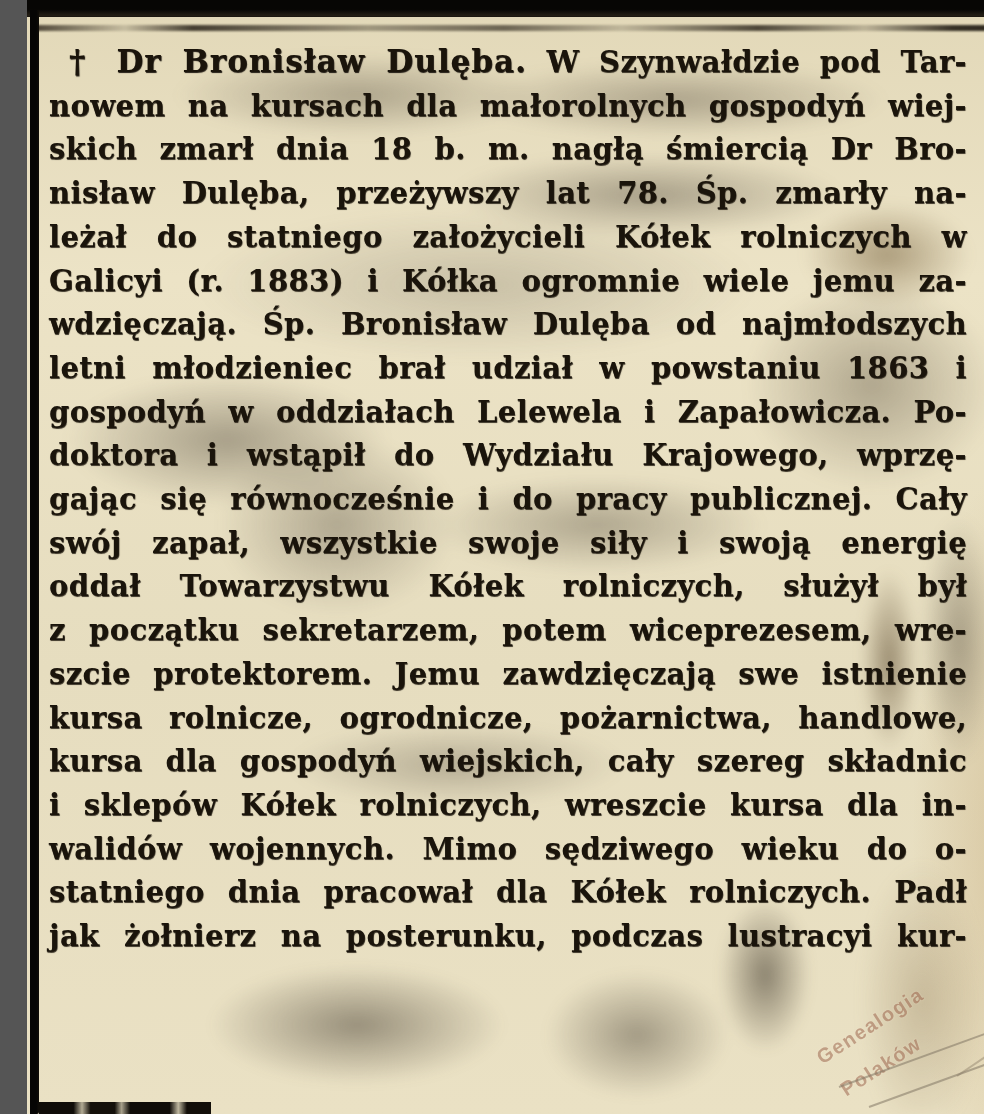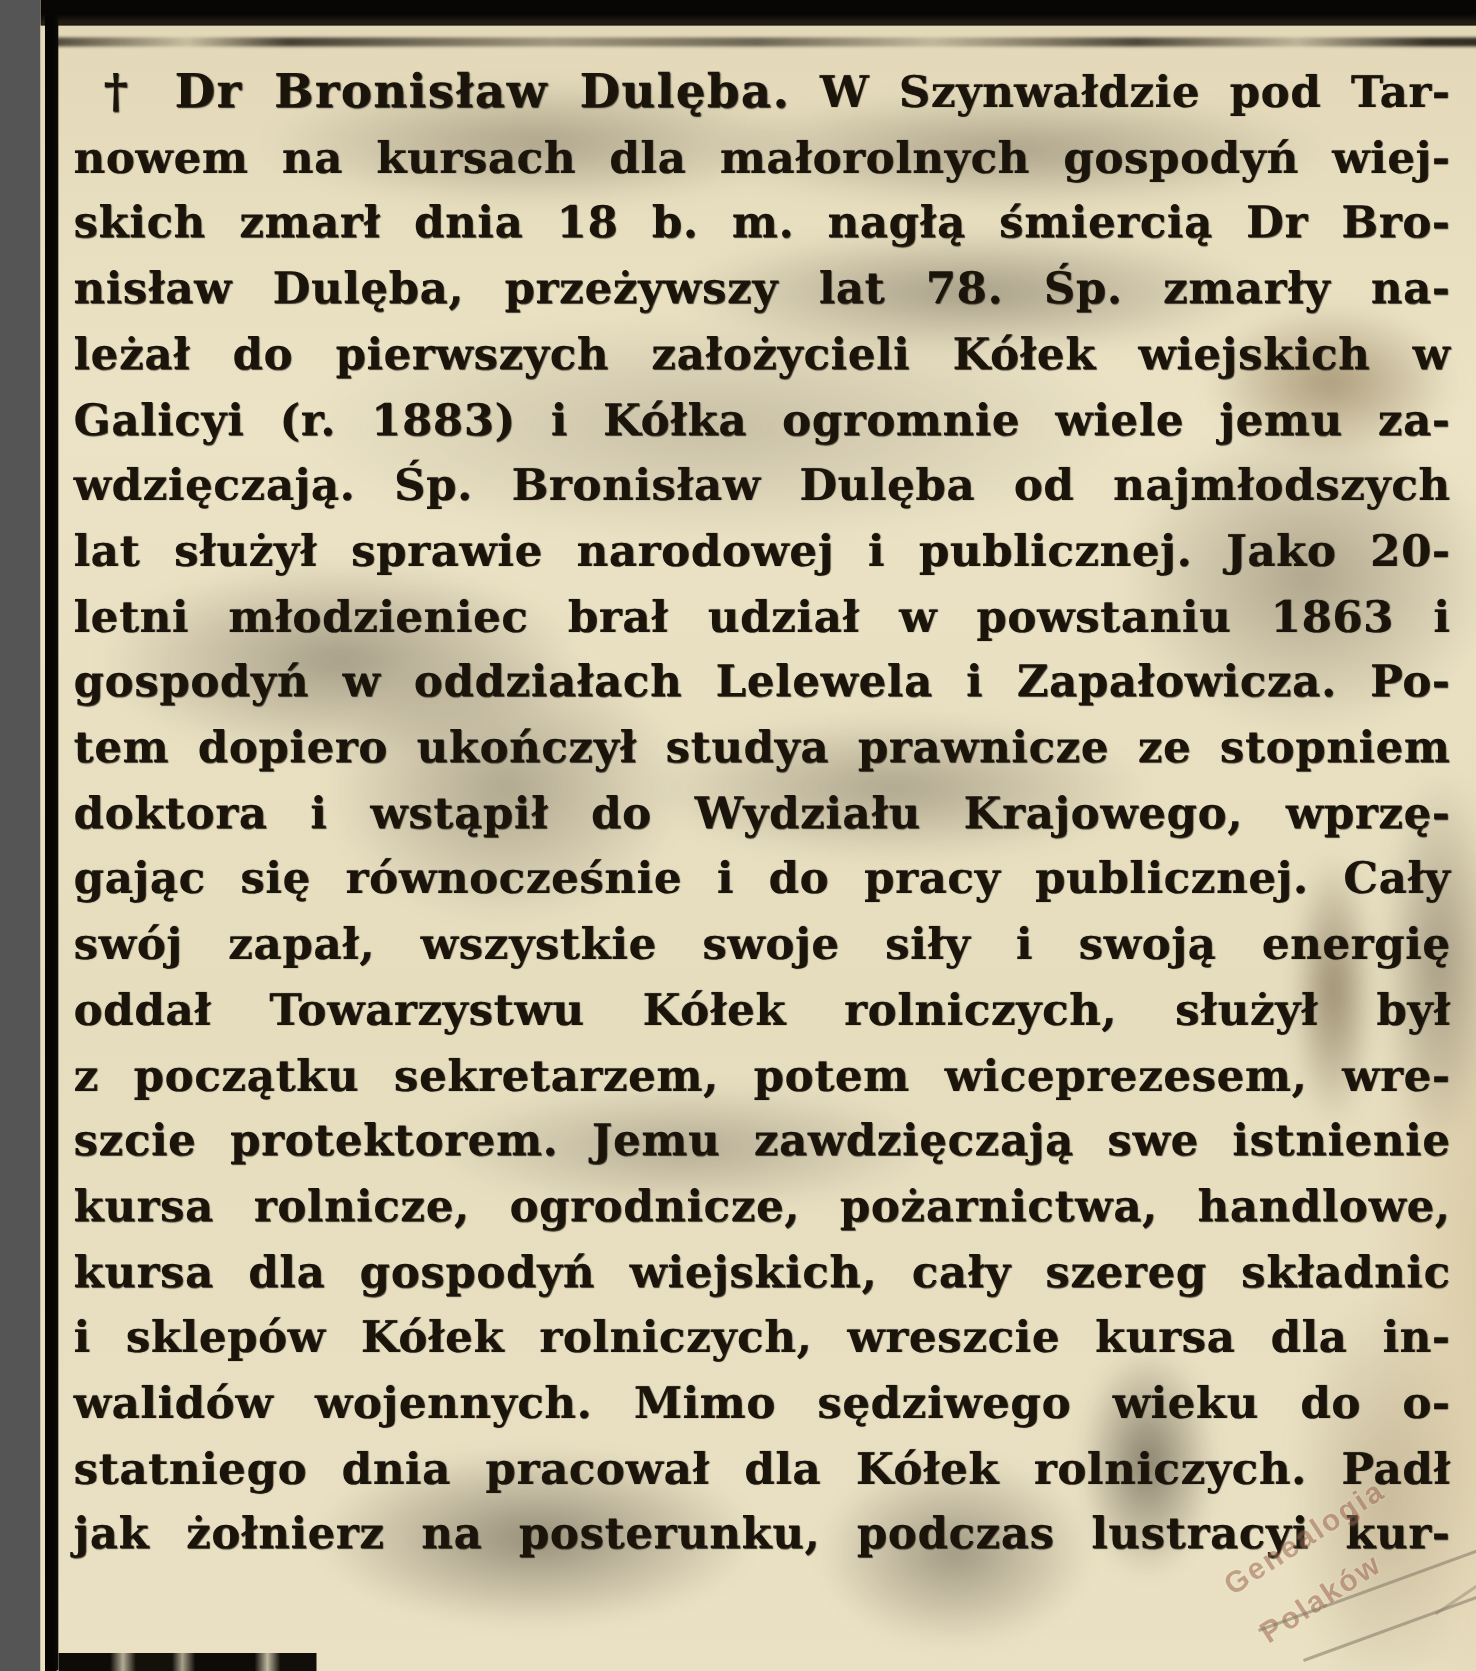--- a/index.html
+++ b/index.html
@@ -136,27 +136,25 @@
   <div class="top-bar"></div>
   <div class="top-streak"></div>
   <div class="left-rule"></div>
   <div class="bottom-bar"></div>
 
   <div class="article">
       <div class="line first"><span class="lead">† Dr Bronisław Dulęba.</span> W Szynwałdzie pod Tar-</div>
       <div class="line">nowem na kursach dla małorolnych gospodyń wiej-</div>
       <div class="line">skich zmarł dnia 18 b. m. nagłą śmiercią Dr Bro-</div>
       <div class="line">nisław Dulęba, przeżywszy lat 78. Śp. zmarły na-</div>
-      <div class="line">leżał do pierwszych założycieli Kółek wiejskich w</div>
+      <div class="line">leżał do statniego założycieli Kółek rolniczych w</div>
       <div class="line">Galicyi (r. 1883) i Kółka ogromnie wiele jemu za-</div>
       <div class="line">wdzięczają. Śp. Bronisław Dulęba od najmłodszych</div>
-      <div class="line">lat służył sprawie narodowej i publicznej. Jako 20-</div>
       <div class="line">letni młodzieniec brał udział w powstaniu 1863 i</div>
       <div class="line">gospodyń w oddziałach Lelewela i Zapałowicza. Po-</div>
-      <div class="line">tem dopiero ukończył studya prawnicze ze stopniem</div>
       <div class="line">doktora i wstąpił do Wydziału Krajowego, wprzę-</div>
       <div class="line">gając się równocześnie i do pracy publicznej. Cały</div>
       <div class="line">swój zapał, wszystkie swoje siły i swoją energię</div>
       <div class="line">oddał Towarzystwu Kółek rolniczych, służył był</div>
       <div class="line">z początku sekretarzem, potem wiceprezesem, wre-</div>
       <div class="line">szcie protektorem. Jemu zawdzięczają swe istnienie</div>
       <div class="line">kursa rolnicze, ogrodnicze, pożarnictwa, handlowe,</div>
       <div class="line">kursa dla gospodyń wiejskich, cały szereg składnic</div>
       <div class="line">i sklepów Kółek rolniczych, wreszcie kursa dla in-</div>
       <div class="line">walidów wojennych. Mimo sędziwego wieku do o-</div>

